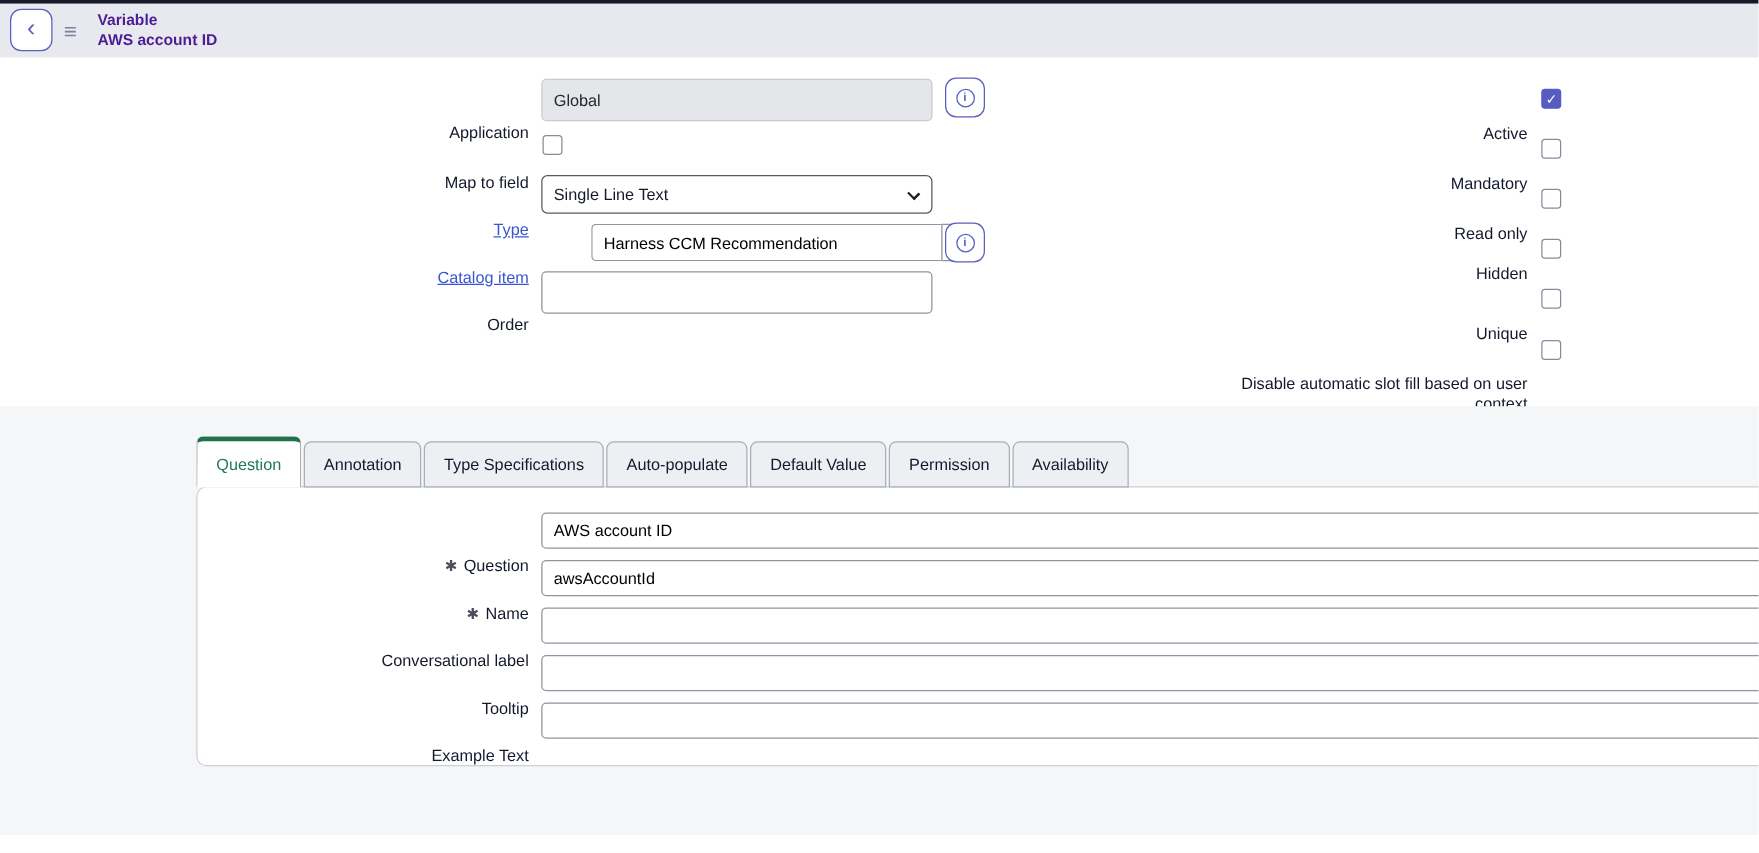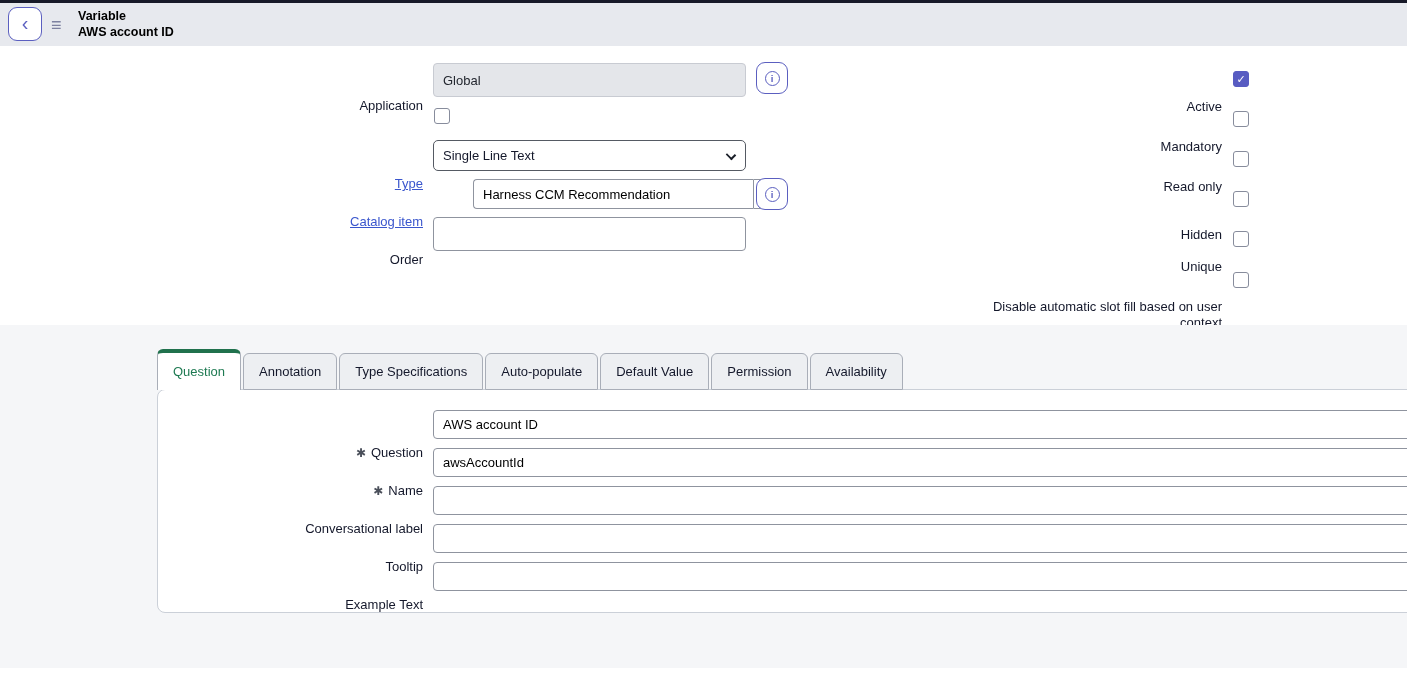--- a/index.html
+++ b/index.html
@@ -9,21 +9,21 @@
 
   
   .topstrip { position:absolute; left:0; top:0; width:1407px; height:3px; background:#171928; }
   .header { position:absolute; left:0; top:3px; width:1407px; height:43px; background:#e7e9ee; }
   .back-btn { position:absolute; left:8px; top:4px; width:34px; height:34px; background:#fff;
     border:1px solid #5b5fc0; border-radius:9px; display:flex; align-items:center; justify-content:center;
     cursor:pointer; }
   .back-btn span { color:#5b5fc0; font-size:20px; line-height:1; margin-top:-3px; }
   .menu-icon { position:absolute; left:51px; top:12px; color:#7d81a0; font-size:18px; font-weight:bold; cursor:pointer; }
   .title-block { position:absolute; left:78px; top:5px; }
-  .title-block div { font-size:12.5px; font-weight:bold; color:#000000; line-height:16px; }
+  .title-block div { font-size:12.5px; font-weight:bold; color:#4c1d95; line-height:16px; }
 
   
   .lbl { position:absolute; font-size:13px; color:#14182b; text-align:right; line-height:16px;margin-top:28px; }
   .lnk { color:#3a56cd; text-decoration:underline; cursor:pointer; }
   .inp { position:absolute; height:29px; border:1px solid #8f949f; border-radius:4px; background:#fff;
     font-family:"Liberation Sans", sans-serif; font-size:13px; color:#14182b; padding:16px 9px; outline:none; }
   .inp:disabled, .inp.disabled { background:#e4e6ea; border-color:#c8cbd2; color:#23272f; }
   .cbx { position:absolute; width:16px; height:16px; border:1px solid #878c9c; border-radius:3px;
     background:#fff; cursor:pointer; }
   .cbx.on { background:#585cc2; border-color:#585cc2; }
@@ -79,20 +79,21 @@
       <div>AWS account ID</div>
     </div>
   </div>
 
   <div class="lbl" style="left:180px; top:70px; width:243px;">Application</div>
   <input class="inp disabled" style="left: 433px; top: 63px; width: 313px;" disabled="" value="Global">
   <div class="info-btn" style="left:756px; top:62px;">
     <span class="info-circle">i</span>
   </div>
 
+  <div class="lbl" style="left:180px; top:110px; width:243px;">Map to field</div>
   <div class="cbx" style="left:434px; top:108px;"></div>
 
   <div class="lbl" style="left:180px; top:148px; width:243px;">
     <span class="lnk">Type</span>
   </div>
   <div class="sel" style="left:433px; top:140px; width:313px;">
     <span>Single Line Text</span>
     <span class="chev"></span>
   </div>
 
@@ -117,21 +118,21 @@
 
   <div class="lbl" style="left:977px; top:71px; width:245px;">Active</div>
   <div class="cbx on" style="left:1233px; top:71px;"></div>
 
   <div class="lbl" style="left:977px; top:111px; width:245px;">Mandatory</div>
   <div class="cbx" style="left:1233px; top:111px;"></div>
 
   <div class="lbl" style="left:977px; top:151px; width:245px;">Read only</div>
   <div class="cbx" style="left:1233px; top:151px;"></div>
 
-  <div class="lbl" style="left:977px; top:199px; width:245px;">Hidden</div>
+  <div class="lbl" style="left:977px; top:183px; width:245px;">Hidden</div>
   <div class="cbx" style="left:1233px; top:191px;"></div>
 
   <div class="lbl" style="left:977px; top:231px; width:245px;">Unique</div>
   <div class="cbx" style="left:1233px; top:231px;"></div>
 
   <div class="lbl" style="left:977px; top:271px; width:245px;">Disable automatic slot fill based on user context</div>
   <div class="cbx" style="left:1233px; top:272px;"></div>
 
   <div class="graysec"></div>
   <div class="botstrip"></div>

